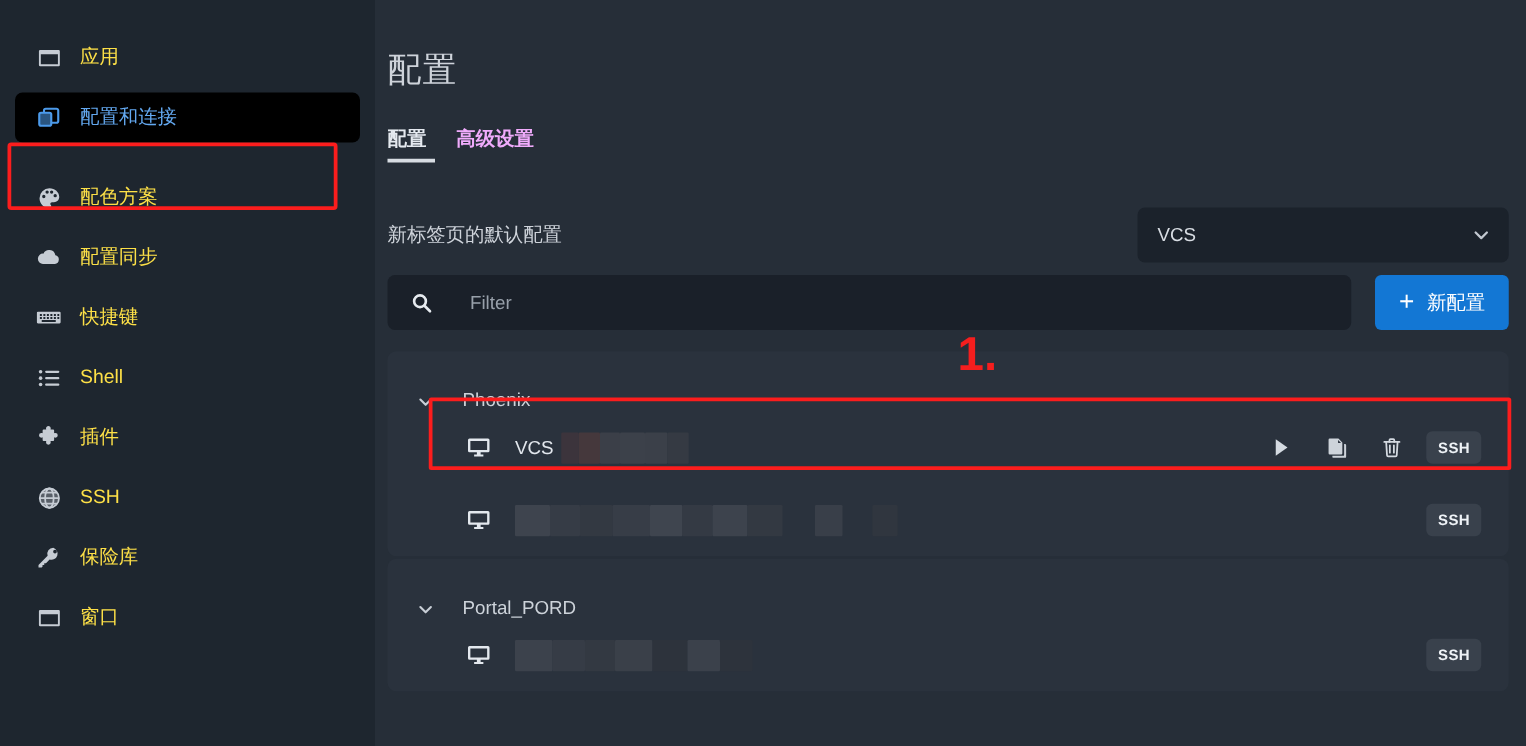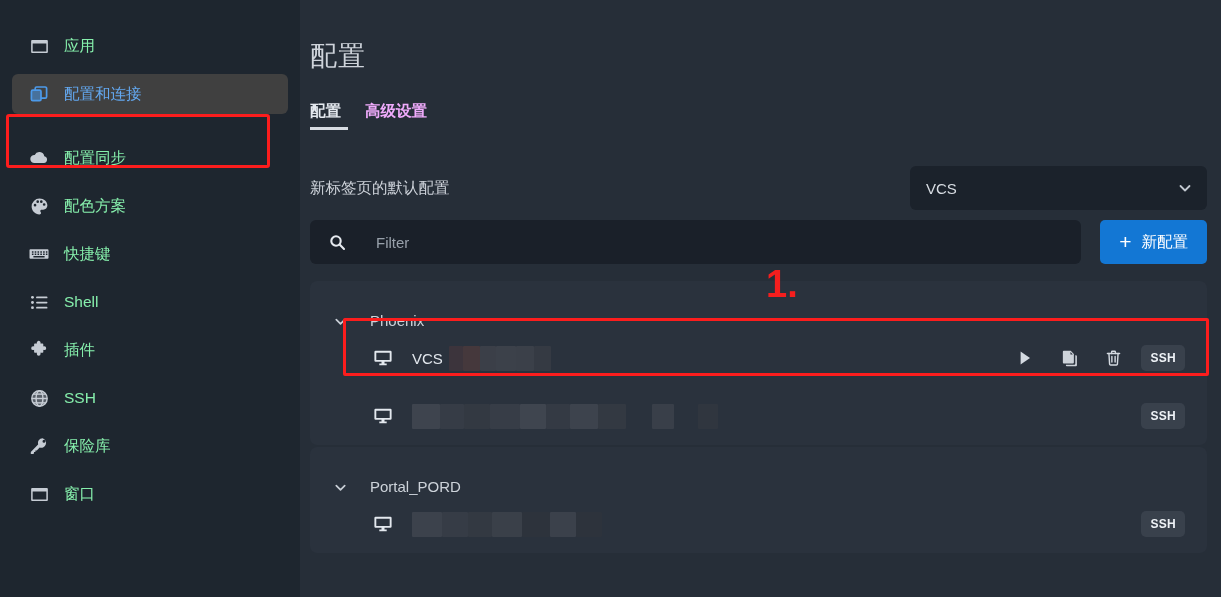--- a/index.html
+++ b/index.html
@@ -27,25 +27,25 @@
   }
   .side-item {
     position: relative;
     display: flex;
     align-items: center;
     height: 40px;
     margin: 0 12px 8px 12px;
     padding-left: 16px;
     border-radius: 6px;
     cursor: pointer;
-    color: #86efac;
+    color: #fde047;
     font-size: 15.5px;
   }
   .side-item.selected {
-    background: #404040;
+    background: #000000;
     color: #63a8f0;
     font-family: Liberation Serif, serif;
   }
   .side-item .s-ico {
     width: 22px; height: 22px;
     margin-right: 14px;
     display: flex;
     align-items: center;
     justify-content: center;
     flex: 0 0 22px;
@@ -320,33 +320,33 @@
             <svg width="20" height="20" viewBox="0 0 20 20" fill="none" stroke="currentColor" stroke-width="1.7">
               <rect x="2.4" y="6.2" width="9.6" height="10.4" rx="1.4" fill="currentColor" fill-opacity=".55"></rect>
               <path d="M6.2 6.2V4.4a1.4 1.4 0 0 1 1.4-1.4h8.6a1.4 1.4 0 0 1 1.4 1.4v8.4a1.4 1.4 0 0 1-1.4 1.4H12"></path>
             </svg>
           </span>
           <span class="side-label">配置和连接</span>
         </div>
         <div class="side-gap"></div>
         <div class="side-item">
           <span class="s-ico">
+            <svg width="19" height="19" viewBox="0 0 20 20" fill="currentColor">
+              <path d="M10 1.7A8.3 8.3 0 0 0 1.7 10c0 4.6 3.7 8.3 8.3 8.3 1 0 1.6-.7 1.6-1.5 0-.4-.2-.7-.4-1-.3-.3-.4-.6-.4-1 0-.8.6-1.4 1.4-1.4h1.7c2.4 0 4.4-2 4.4-4.4 0-3.9-3.6-7.3-8.3-7.3zM5.3 10a1.4 1.4 0 1 1 0-2.8 1.4 1.4 0 0 1 0 2.8zm2.8-3.7a1.4 1.4 0 1 1 0-2.8 1.4 1.4 0 0 1 0 2.8zm3.8 0a1.4 1.4 0 1 1 0-2.8 1.4 1.4 0 0 1 0 2.8zm3 3a1.4 1.4 0 1 1 0-2.8 1.4 1.4 0 0 1 0 2.8z"></path>
+            </svg>
+          </span>
+          <span class="side-label">配色方案</span>
+        </div>
+        <div class="side-item">
+          <span class="s-ico">
             <svg width="20" height="20" viewBox="0 0 20 20" fill="currentColor">
               <path d="M15.3 8.2a5.1 5.1 0 0 0-9.6-1.3A4.1 4.1 0 0 0 1.3 11a4.1 4.1 0 0 0 4.2 4.1h9.4a3.5 3.5 0 0 0 .4-6.9z"></path>
             </svg>
           </span>
           <span class="side-label">配置同步</span>
-        </div>
-        <div class="side-item">
-          <span class="s-ico">
-            <svg width="19" height="19" viewBox="0 0 20 20" fill="currentColor">
-              <path d="M10 1.7A8.3 8.3 0 0 0 1.7 10c0 4.6 3.7 8.3 8.3 8.3 1 0 1.6-.7 1.6-1.5 0-.4-.2-.7-.4-1-.3-.3-.4-.6-.4-1 0-.8.6-1.4 1.4-1.4h1.7c2.4 0 4.4-2 4.4-4.4 0-3.9-3.6-7.3-8.3-7.3zM5.3 10a1.4 1.4 0 1 1 0-2.8 1.4 1.4 0 0 1 0 2.8zm2.8-3.7a1.4 1.4 0 1 1 0-2.8 1.4 1.4 0 0 1 0 2.8zm3.8 0a1.4 1.4 0 1 1 0-2.8 1.4 1.4 0 0 1 0 2.8zm3 3a1.4 1.4 0 1 1 0-2.8 1.4 1.4 0 0 1 0 2.8z"></path>
-            </svg>
-          </span>
-          <span class="side-label">配色方案</span>
         </div>
         <div class="side-item">
           <span class="s-ico">
             <svg width="20" height="20" viewBox="0 0 20 20" fill="currentColor">
               <path d="M1.4 5.3h17.2a.9.9 0 0 1 .9.9v7.6a.9.9 0 0 1-.9.9H1.4a.9.9 0 0 1-.9-.9V6.2a.9.9 0 0 1 .9-.9zm1.5 1.9v1.5h1.6V7.2H2.9zm2.8 0v1.5h1.6V7.2H5.7zm2.8 0v1.5h1.6V7.2H8.5zm2.8 0v1.5h1.6V7.2h-1.6zm2.8 0v1.5h1.6V7.2h-1.6zm2.8 0v1.5h1.5V7.2h-1.5zM2.9 9.6v1.5h1.6V9.6H2.9zm2.8 0v1.5h1.6V9.6H5.7zm2.8 0v1.5h1.6V9.6H8.5zm2.8 0v1.5h1.6V9.6h-1.6zm2.8 0v1.5h1.6V9.6h-1.6zm2.8 0v1.5h1.5V9.6h-1.5zM4.4 12v1.5h11.2V12H4.4z"></path>
             </svg>
           </span>
           <span class="side-label">快捷键</span>
         </div>
         <div class="side-item">

